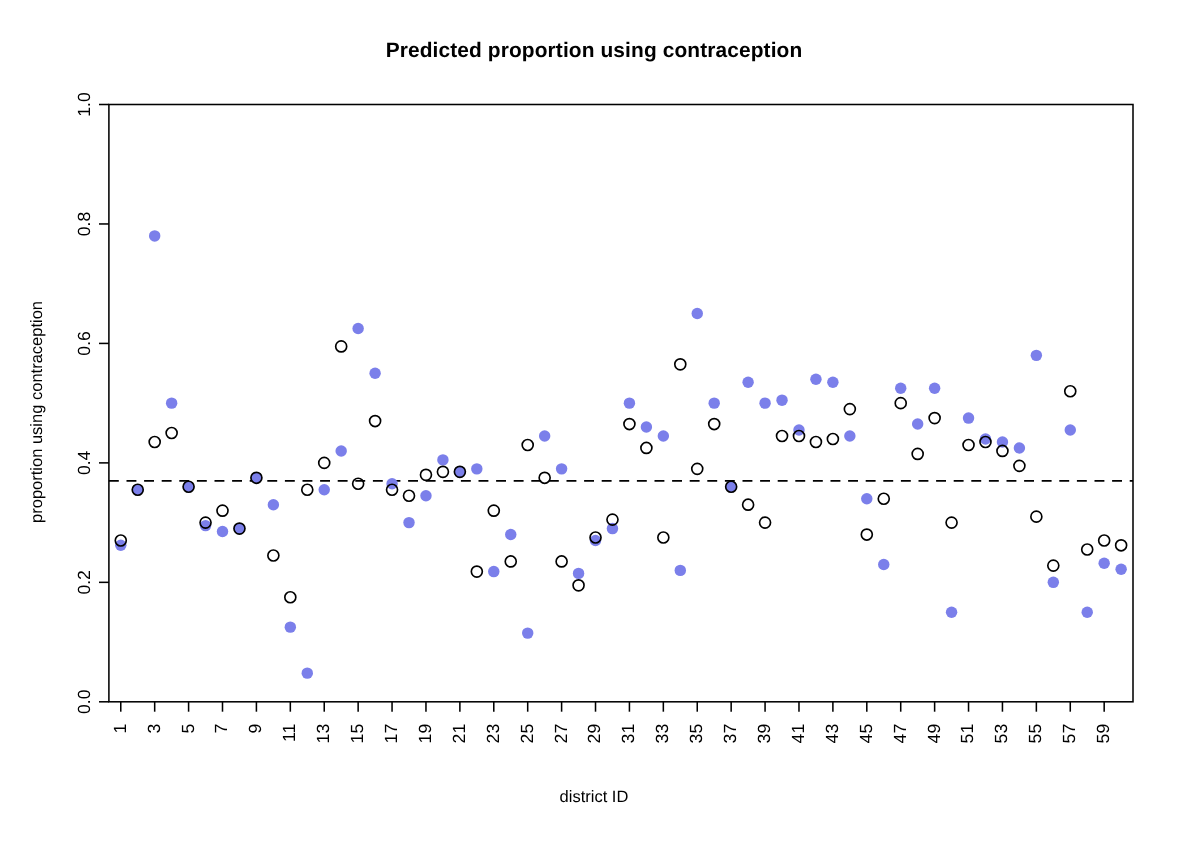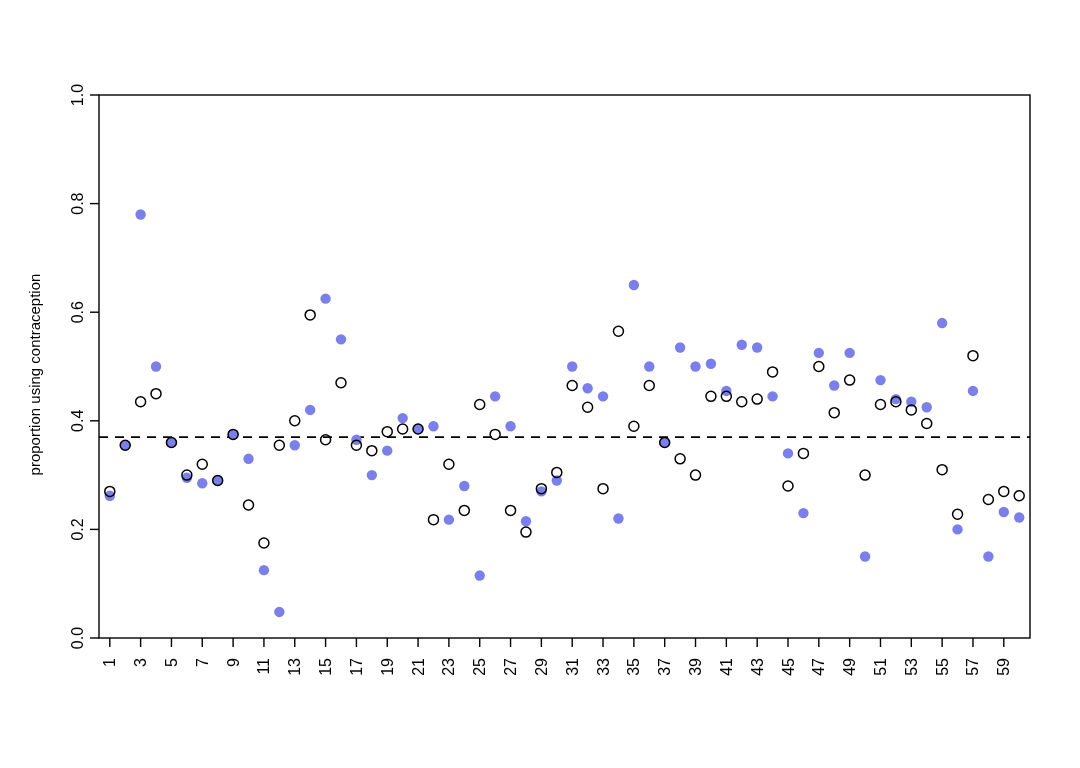--- a/index.html
+++ b/index.html
@@ -57,20 +57,22 @@
   .hit {
     position: absolute;
     border-radius: 50%;
   }
 </style>
 </head>
 <body>
 
 <div id="root">
 
+  <div class="plot-title">Predicted proportion using contraception</div>
+  <div class="xlab">district ID</div>
   <div class="ylab">proportion using contraception</div>
 
   <svg id="canvas" width="1080" height="768">
     <g id="axes-layer">
         <rect x="99" y="95" width="931" height="543" fill="none" stroke="#000000" stroke-width="1.4"></rect>
         <line x1="90" y1="638" x2="99" y2="638" stroke="#000000" stroke-width="1.4"></line>
         <line x1="90" y1="529.4" x2="99" y2="529.4" stroke="#000000" stroke-width="1.4"></line>
         <line x1="90" y1="420.79999999999995" x2="99" y2="420.79999999999995" stroke="#000000" stroke-width="1.4"></line>
         <line x1="90" y1="312.2" x2="99" y2="312.2" stroke="#000000" stroke-width="1.4"></line>
         <line x1="90" y1="203.59999999999997" x2="99" y2="203.59999999999997" stroke="#000000" stroke-width="1.4"></line>

